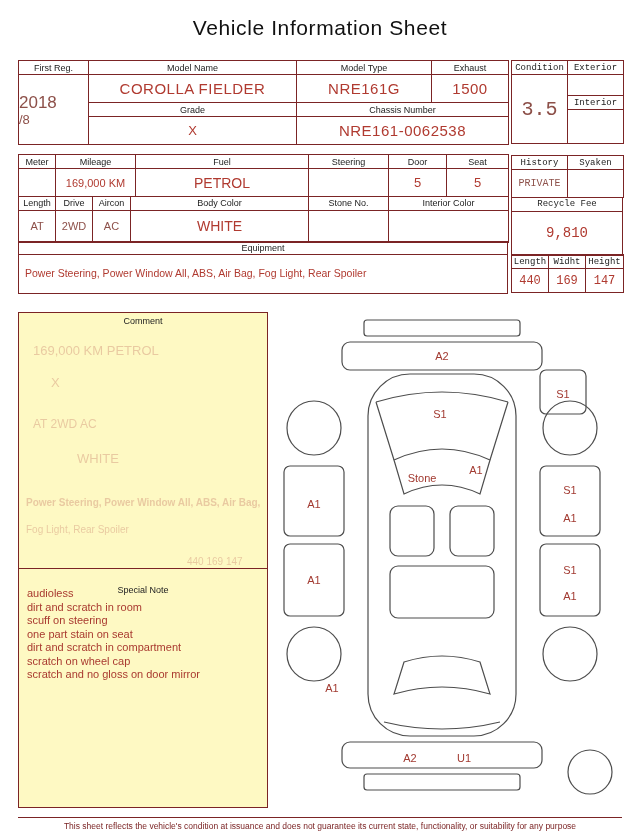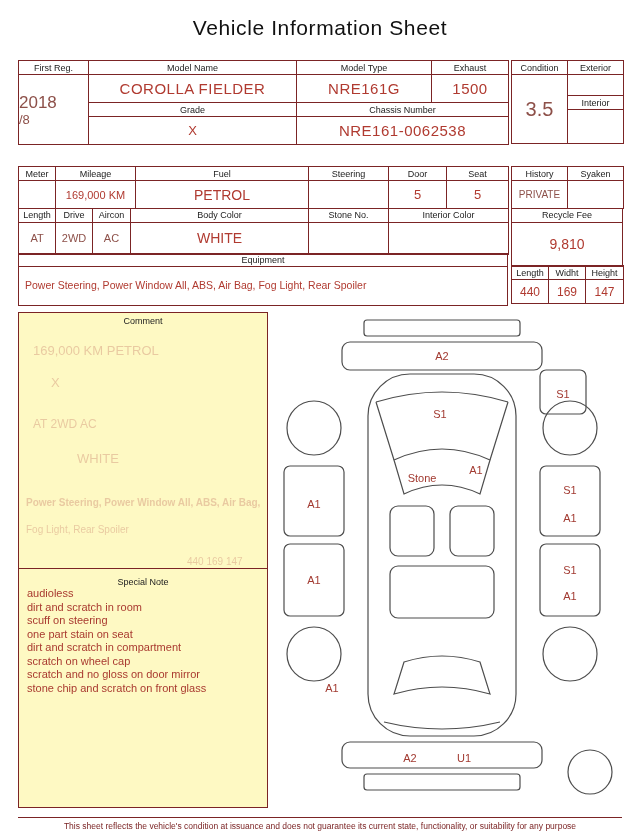--- a/index.html
+++ b/index.html
@@ -10,22 +10,22 @@
 
   
   .tbl { border-collapse:collapse; table-layout:fixed; }
   .tbl td { border:1.5px solid #7b2425; padding:0; overflow:hidden; vertical-align:middle;margin-top:19px; }
   .lbl { font-size:9px; color:#222; text-align:center; }
   .val { color:#b03a30; text-align:center; }
   .muted { color:#8d5049; }
 
   #table1, #table2 { position:absolute; left:18px; display:flex; align-items:flex-start; }
   #table1 { top:60px; }
-  #table2 { top:166px; }
-  .col-right { margin-left:2px; }
+  #table2 { top:154px;align-items:center; }
+  .col-right { margin-left:2px;font-family:Liberation Mono, monospace; }
   .band { margin-top:-1.5px; }
   .band-first { margin-top:0; }
 
   .firstreg-val { text-align:left; padding-left:4px; font-size:17px; }
   .firstreg-val .mo { font-size:13px; display:block; margin-top:-1px; }
   .big15 { font-size:15px; letter-spacing:0.5px; }
   .cond-val { font-size:20px; }
   .equip-cell { text-align:left; vertical-align:top !important; padding:12px 6px !important; font-size:10.5px; }
 
   
@@ -34,21 +34,21 @@
   .panel-label { text-align:center; font-size:9px; color:#222; padding-top:3px; }
   .ghost { position:absolute; color:rgba(187,93,84,0.30); white-space:nowrap; font-size:12px; }
   .g0 { top:30px;  left:14px; font-size:13px; }
   .g1 { top:62px;  left:32px; font-size:13px; }
   .g2 { top:104px; left:14px; font-size:12px; }
   .g3 { top:138px; left:58px; font-size:13px; }
   .g4 { top:184px; left:7px;  font-size:10px;font-weight:bold; }
   .g5 { top:211px; left:7px;  font-size:10px; }
   .g6 { top:243px; left:168px; font-size:10px; }
   .special-sep { position:absolute; top:255px; left:0; right:0; border-top:1.5px solid #7b2425; }
-  .special-label { position:absolute; top:264px; left:0; right:0; text-align:center; font-size:9px; color:#222; }
+  .special-label { position:absolute; top:272px; left:0; right:0; text-align:center; font-size:9px; color:#222; }
   .note-items { position:absolute; top:274px; left:8px; right:4px; font-size:11px;
                 color:#a93a30; line-height:13.5px; }
 
   
   #diagram { position:absolute; left:272px; top:310px; width:358px; height:500px; }
   #diagram svg text { font-family:"Liberation Sans", sans-serif; font-size:11px; fill:#a23a31; }
 
   
   #footer { position:absolute; left:18px; right:18px; top:817px; border-top:1.5px solid #7b2425;
             padding-top:3px; font-size:8.5px; color:#7b2425; text-align:center; white-space:nowrap; }
@@ -257,21 +257,20 @@
   <div class="special-label">Special Note</div>
 
   <div class="note-items">
     <div>audioless</div>
     <div>dirt and scratch in room</div>
     <div>scuff on steering</div>
     <div>one part stain on seat</div>
     <div>dirt and scratch in compartment</div>
     <div>scratch on wheel cap</div>
     <div>scratch and no gloss on door mirror</div>
-    <div>stone chip and scratch on front glass</div>
   </div>
 </div>
 
 <div id="diagram">
   <svg viewBox="0 0 358 500" width="358" height="500">
     <g fill="none" stroke="#4d4d4d" stroke-width="1.2">
 
       <rect x="92" y="10" width="156" height="16" rx="3"></rect>
 
       <rect x="70" y="32" width="200" height="28" rx="8"></rect>

